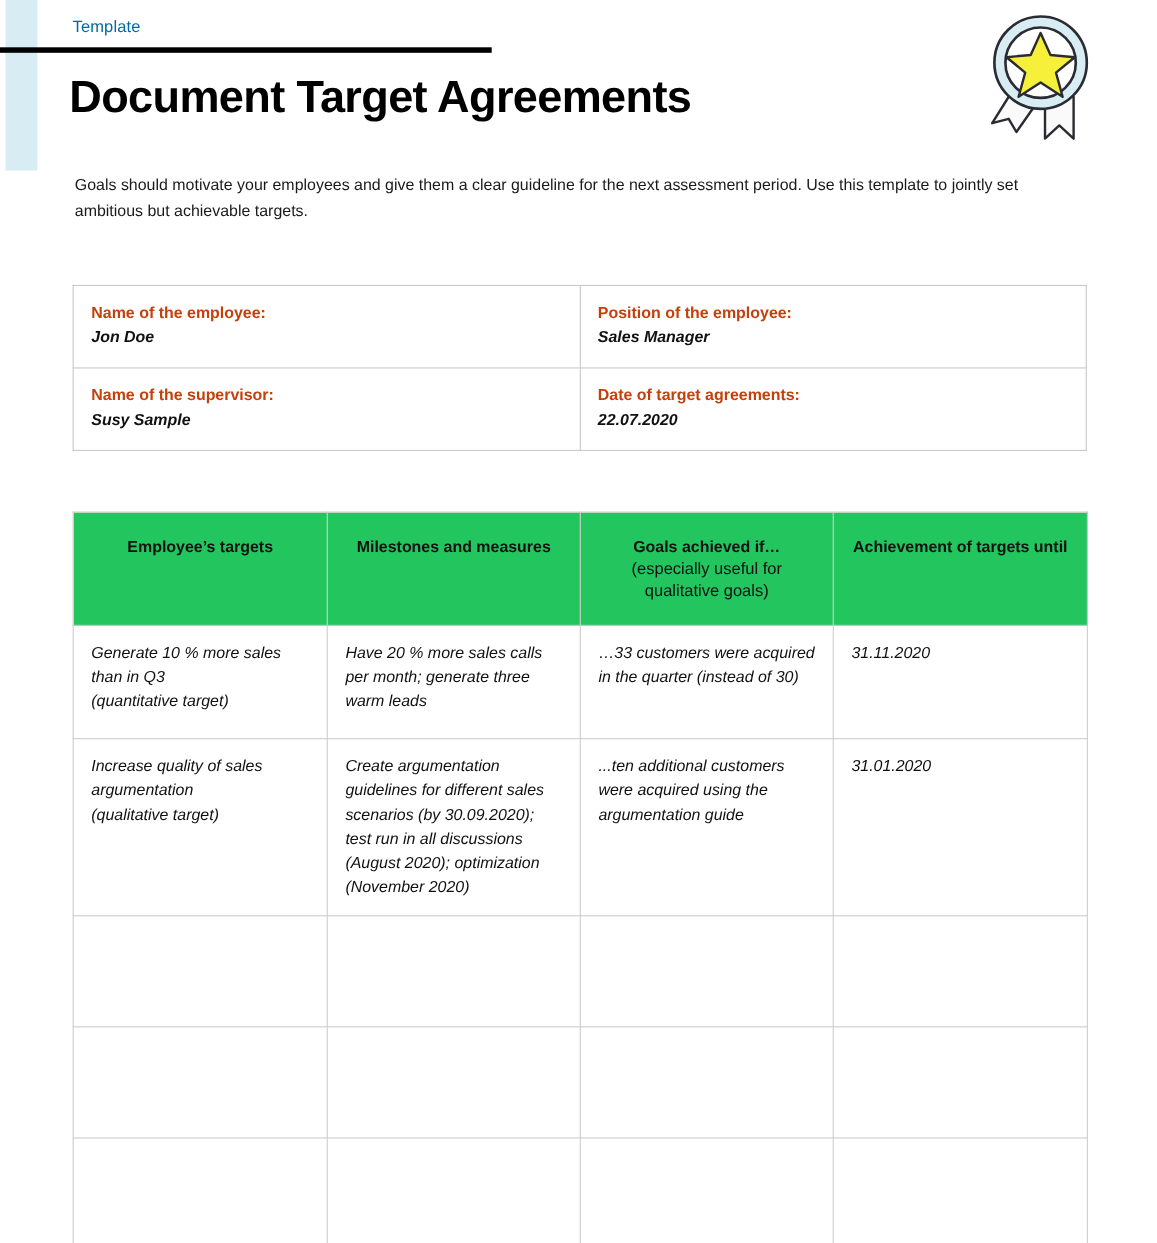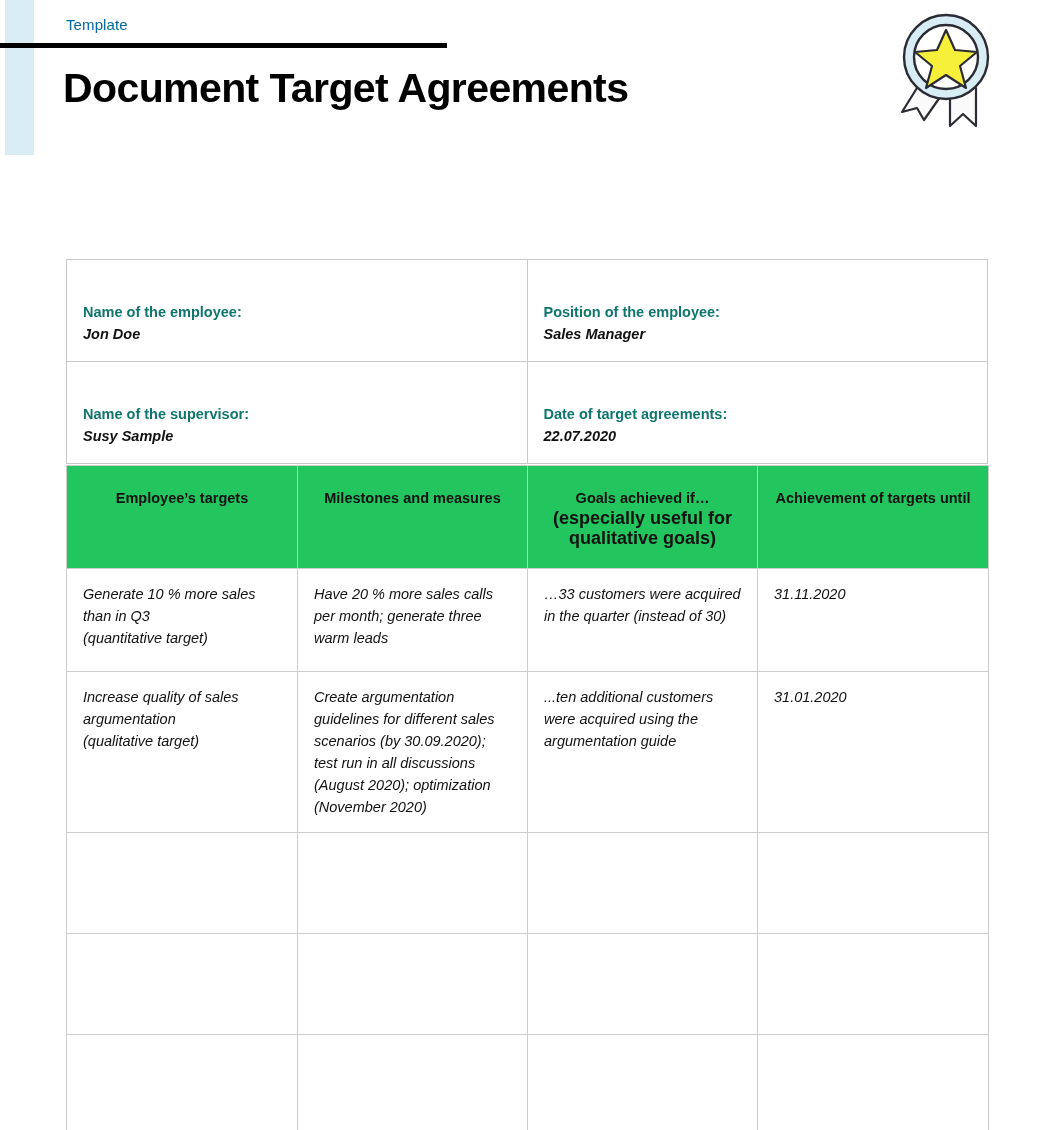--- a/index.html
+++ b/index.html
@@ -88,22 +88,21 @@
   .info-table td {
     border: 1px solid #c9c9c9;
     padding: 14px 16px 16px 16px;
     vertical-align: top;
     height: 40px;
   }
   .info-label {
     font-size: 14.5px;
     font-weight: bold;
     line-height: 22px;
-    color: #0f766e;
-    margin-top: 27px;
+    color: #c2410c;
   }
   .info-value {
     font-size: 14.5px;
     font-style: italic;
     line-height: 22px;
     color: #111111;
     font-weight: bold;
   }
 
   
@@ -126,22 +125,22 @@
     padding: 22px 12px 20px 12px;
     height: 54px;
   }
   .th-main {
     font-size: 14.5px;
     font-weight: bold;
     line-height: 20px;
     color: #111111;
   }
   .th-sub {
-    font-size: 18px;
-    font-weight: bold;
+    font-size: 15px;
+    font-weight: normal;
     line-height: 20px;
     color: #111111;
   }
   .main-table td {
     padding: 14px 14px 14px 16px;
     font-size: 14.5px;
     font-style: italic;
     line-height: 22px;
     color: #111111;
   }
@@ -170,20 +169,21 @@
       <path d="M60 80 L60 118 L73 106 L86 118 L86 80 Z" fill="#fafafa" stroke="#2b2b33" stroke-width="2.2" stroke-linejoin="round"></path>
 
       <circle cx="56" cy="49" r="42" fill="#d8ecf3" stroke="#2b2b33" stroke-width="2.4"></circle>
 
       <circle cx="56" cy="49" r="32" fill="#ffffff" stroke="#2b2b33" stroke-width="2.4"></circle>
 
       <path d="M56 22 L65 42 L87 44 L70 58 L76 80 L56 67 L36 80 L42 58 L25 44 L47 42 Z" fill="#f7f03a" stroke="#2b2b33" stroke-width="2.2" stroke-linejoin="round"></path>
     </svg>
   </div>
 
+  <div class="intro">Goals should motivate your employees and give them a clear guideline for the next assessment period. Use this template to jointly set ambitious but achievable targets.</div>
 
   <table class="info-table">
     <tbody>
       <tr>
         <td>
           <div class="info-label">Name of the employee:</div>
           <div class="info-value">Jon Doe</div>
         </td>
         <td>
           <div class="info-label">Position of the employee:</div>

